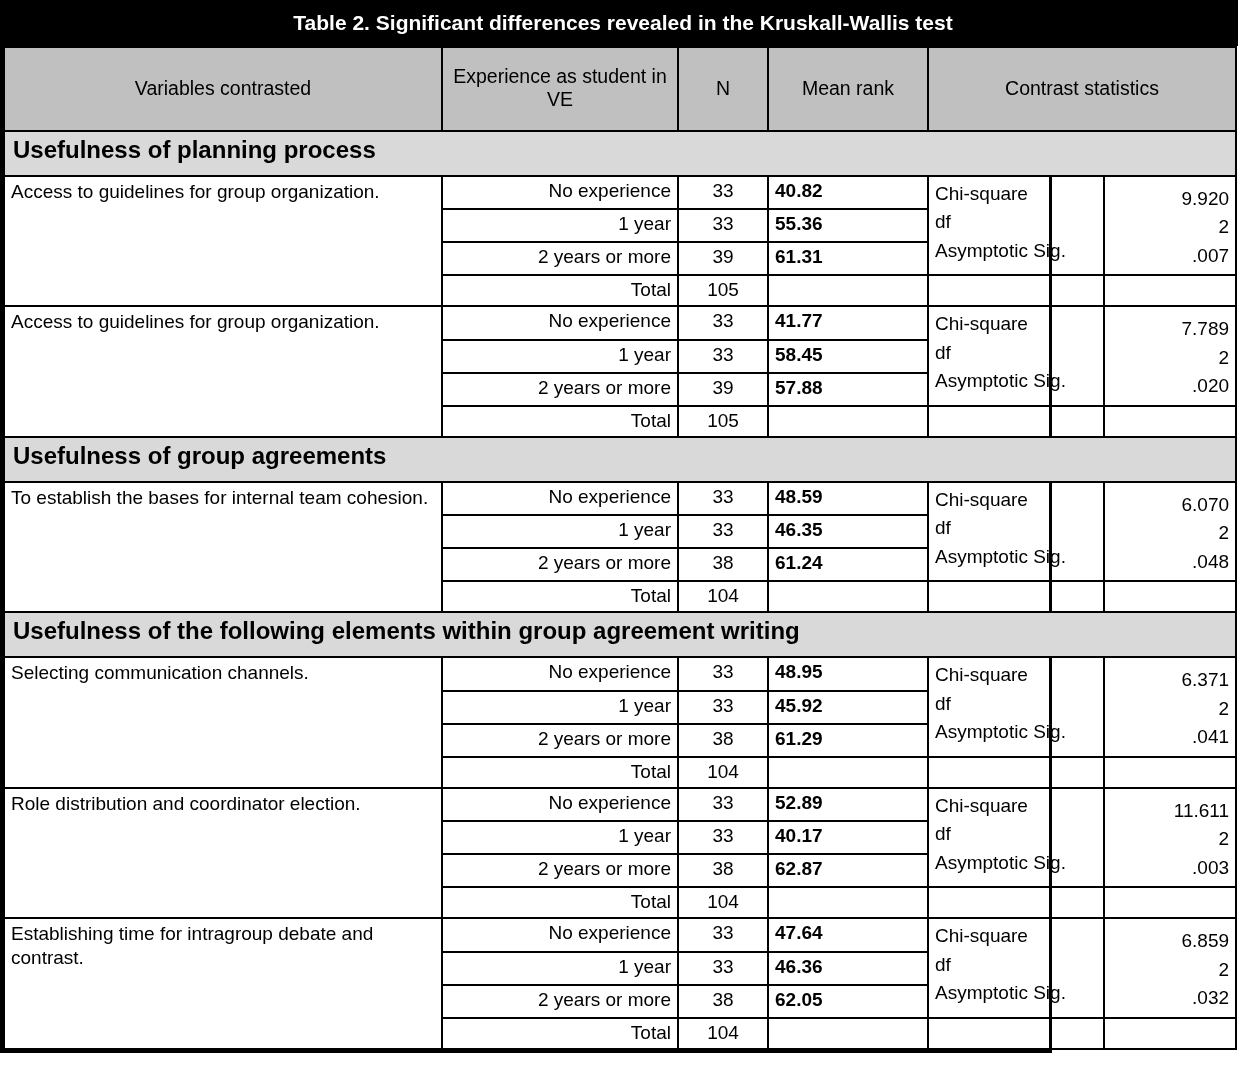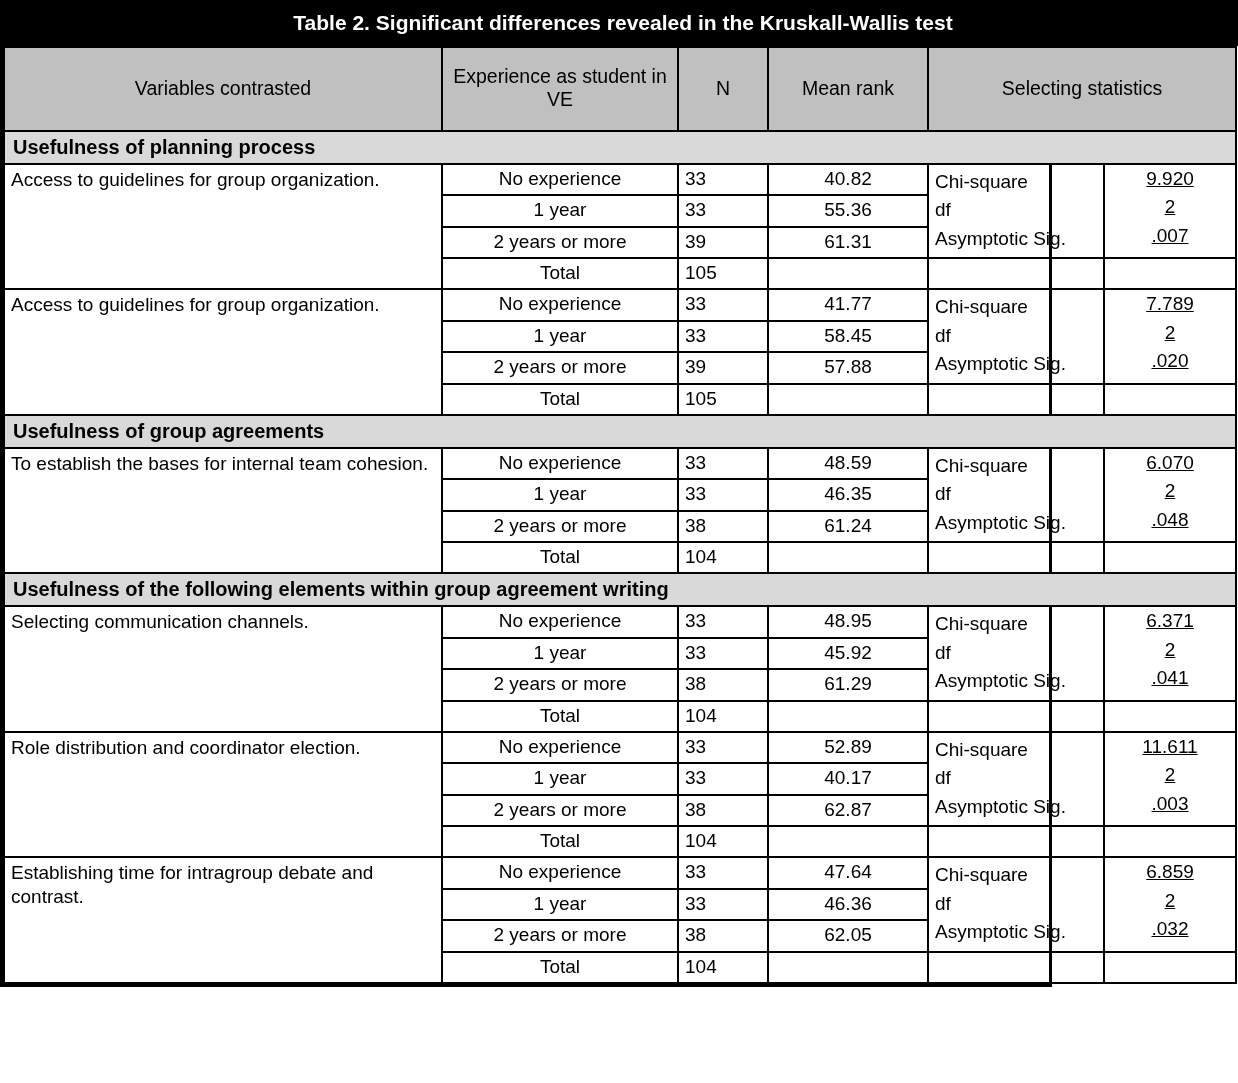--- a/index.html
+++ b/index.html
@@ -52,40 +52,39 @@
     font-weight: normal;
     text-align: center;
     vertical-align: middle;
     font-size: 19.5px;
     height: 84px;
     line-height: 1.2;
   }
   .section-row td {
     background: #d9d9d9;
     font-weight: bold;
-    font-size: 20px;
-    padding: 4px 8px 4px 8px;
+    font-size: 24px;
+    padding: 4px 8px 11px 8px;
     text-align: left;
   }
   td.var-cell {
     text-align: left;
     line-height: 1.22;
   }
-  td.exp-cell { text-align: center; }
-  td.num-cell { text-align: left; }
-  td.rank-cell { text-align: center; }
+  td.exp-cell { text-align: right; }
+  td.num-cell { text-align: center; }
+  td.rank-cell { text-align: left; font-weight: bold; }
   td.stat-cell {
     text-align: left;
     line-height: 1.5;
   }
   td.val-cell {
-    text-align: center;
+    text-align: right;
     line-height: 1.5;
-    padding-top: 0;
-    text-decoration: underline;
+    padding-top: 8px;
   }
   td.blank { }
   .stat-lines div, .val-lines div { white-space: nowrap; }
 </style>
 </head>
 <body>
 
 <div class="title-bar">
   <div>Table 2. Significant differences revealed in the Kruskall-Wallis test</div>
 </div>
@@ -99,21 +98,21 @@
       <col class="c-rank">
       <col class="c-stat">
       <col class="c-val">
     </colgroup>
     <thead>
       <tr>
         <th>Variables contrasted</th>
         <th>Experience as student in VE</th>
         <th>N</th>
         <th>Mean rank</th>
-        <th colspan="2">Selecting statistics</th>
+        <th colspan="2">Contrast statistics</th>
       </tr>
     </thead>
     <tbody id="table-body">
         <tr class="section-row">
           <td colspan="6">Usefulness of planning process</td>
         </tr>
         <tr>
           <td class="var-cell" rowspan="4">Access to guidelines for group organization.</td>
           <td class="exp-cell">No experience</td>
           <td class="num-cell">33</td>

